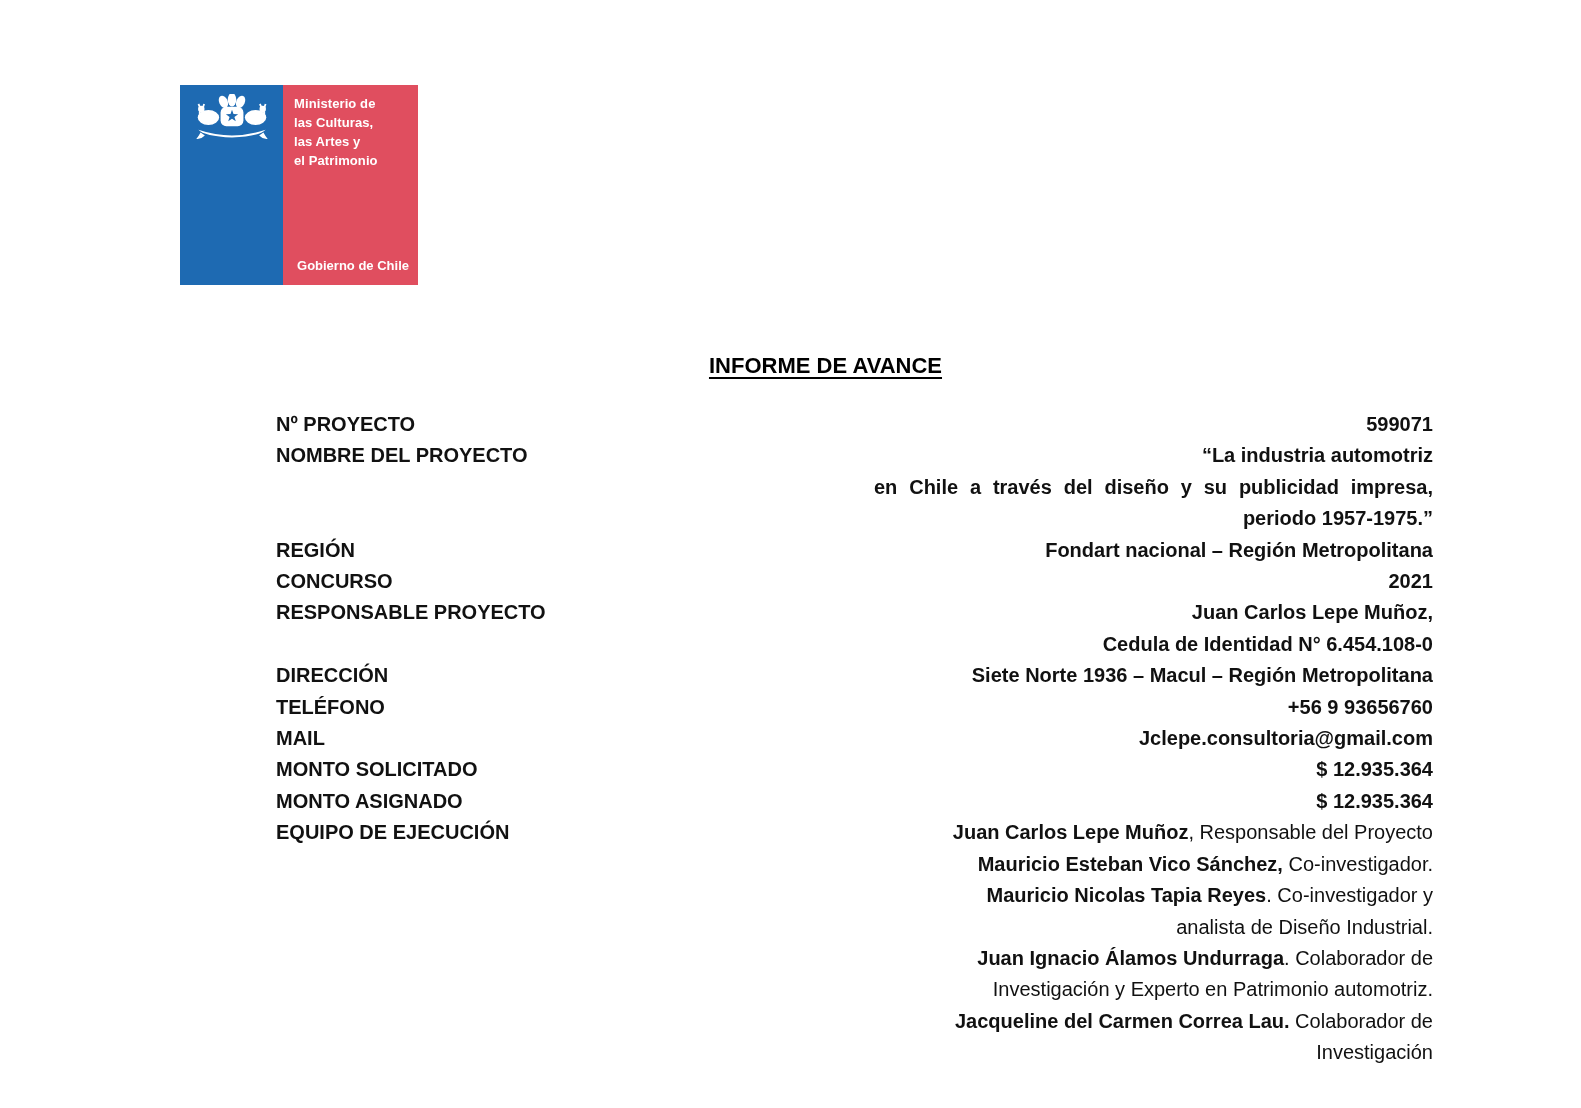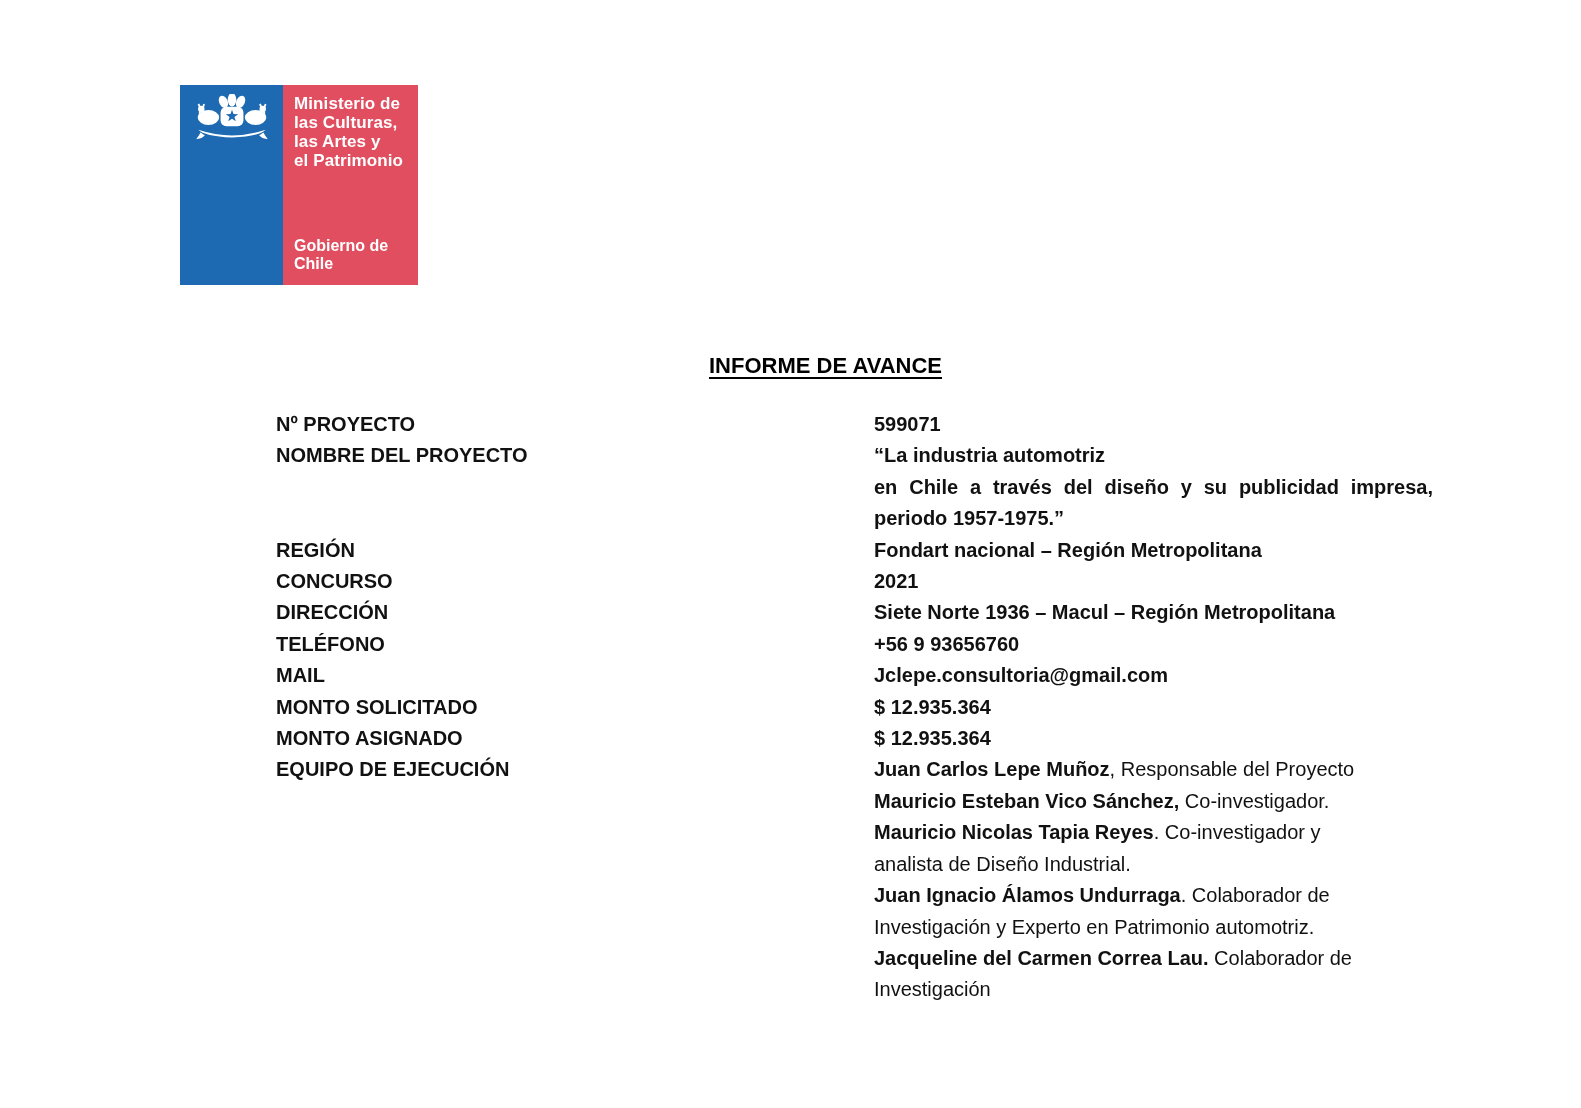--- a/index.html
+++ b/index.html
@@ -43,27 +43,28 @@
     background: var(--logo-red, #e04e5f);
     color: #ffffff;
     box-sizing: border-box;
     padding: 9px 6px 12px 11px;
     display: flex;
     flex-direction: column;
     justify-content: space-between;
   }
   .ministry-name {
     font-weight: bold;
-    font-size: 17px;
+    font-size: 13px;
     line-height: 19px;
     letter-spacing: 0.1px;
   }
   .gov-name {
     font-weight: bold;
-    font-size: 16px;
+    font-size: 13px;
+    text-align: center;
   }
 
   
   .doc-title {
     position: absolute;
     top: 337px;
     left: 0;
     width: 1581px;
     margin: 16px;
     box-sizing: border-box;
@@ -97,21 +98,21 @@
     flex: 0 0 598px;
     width: 598px;
     font-weight: bold;
     white-space: nowrap;
   }
   .row .value {
     flex: 1;
     width: 600px;
     font-weight: bold;
   }
-  .vline { white-space: nowrap; }
+  .vline { white-space: nowrap; text-align: right; }
   .vline.justify {
     white-space: normal;
     text-align: justify;
     text-align-last: justify;
   }
   .row.equipo .value { font-weight: normal; }
   .row.equipo .b { font-weight: bold; }
 </style>
 </head>
 <body>
@@ -187,20 +188,27 @@
       </div>
     </div>
 
     <div class="row">
       <div class="label">CONCURSO</div>
       <div class="value">
         <div class="vline">2021</div>
       </div>
     </div>
 
+    <div class="row">
+      <div class="label">RESPONSABLE PROYECTO</div>
+      <div class="value">
+        <div class="vline">Juan Carlos Lepe Muñoz,</div>
+        <div class="vline">Cedula de Identidad N° 6.454.108-0</div>
+      </div>
+    </div>
 
     <div class="row">
       <div class="label">DIRECCIÓN</div>
       <div class="value">
         <div class="vline">Siete Norte 1936 – Macul – Región Metropolitana</div>
       </div>
     </div>
 
     <div class="row">
       <div class="label">TELÉFONO</div>

